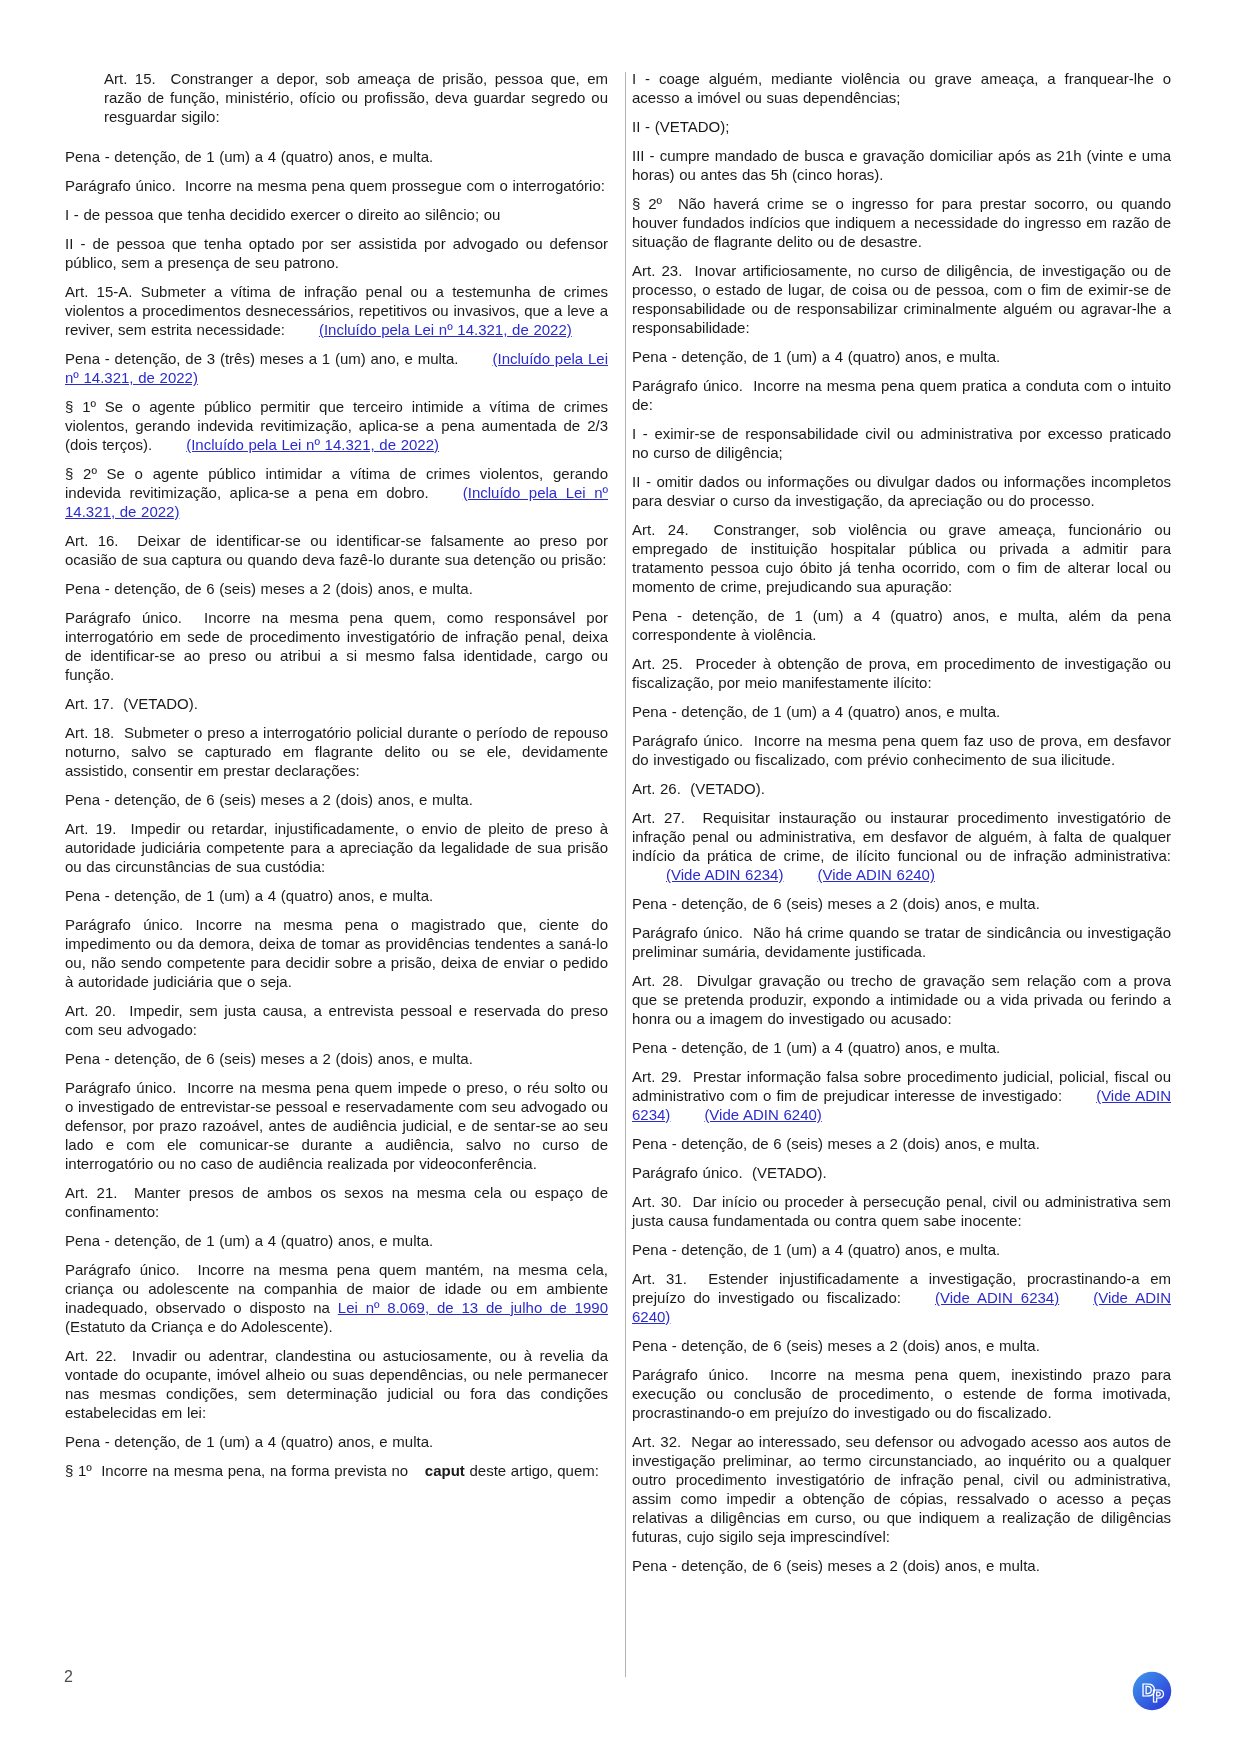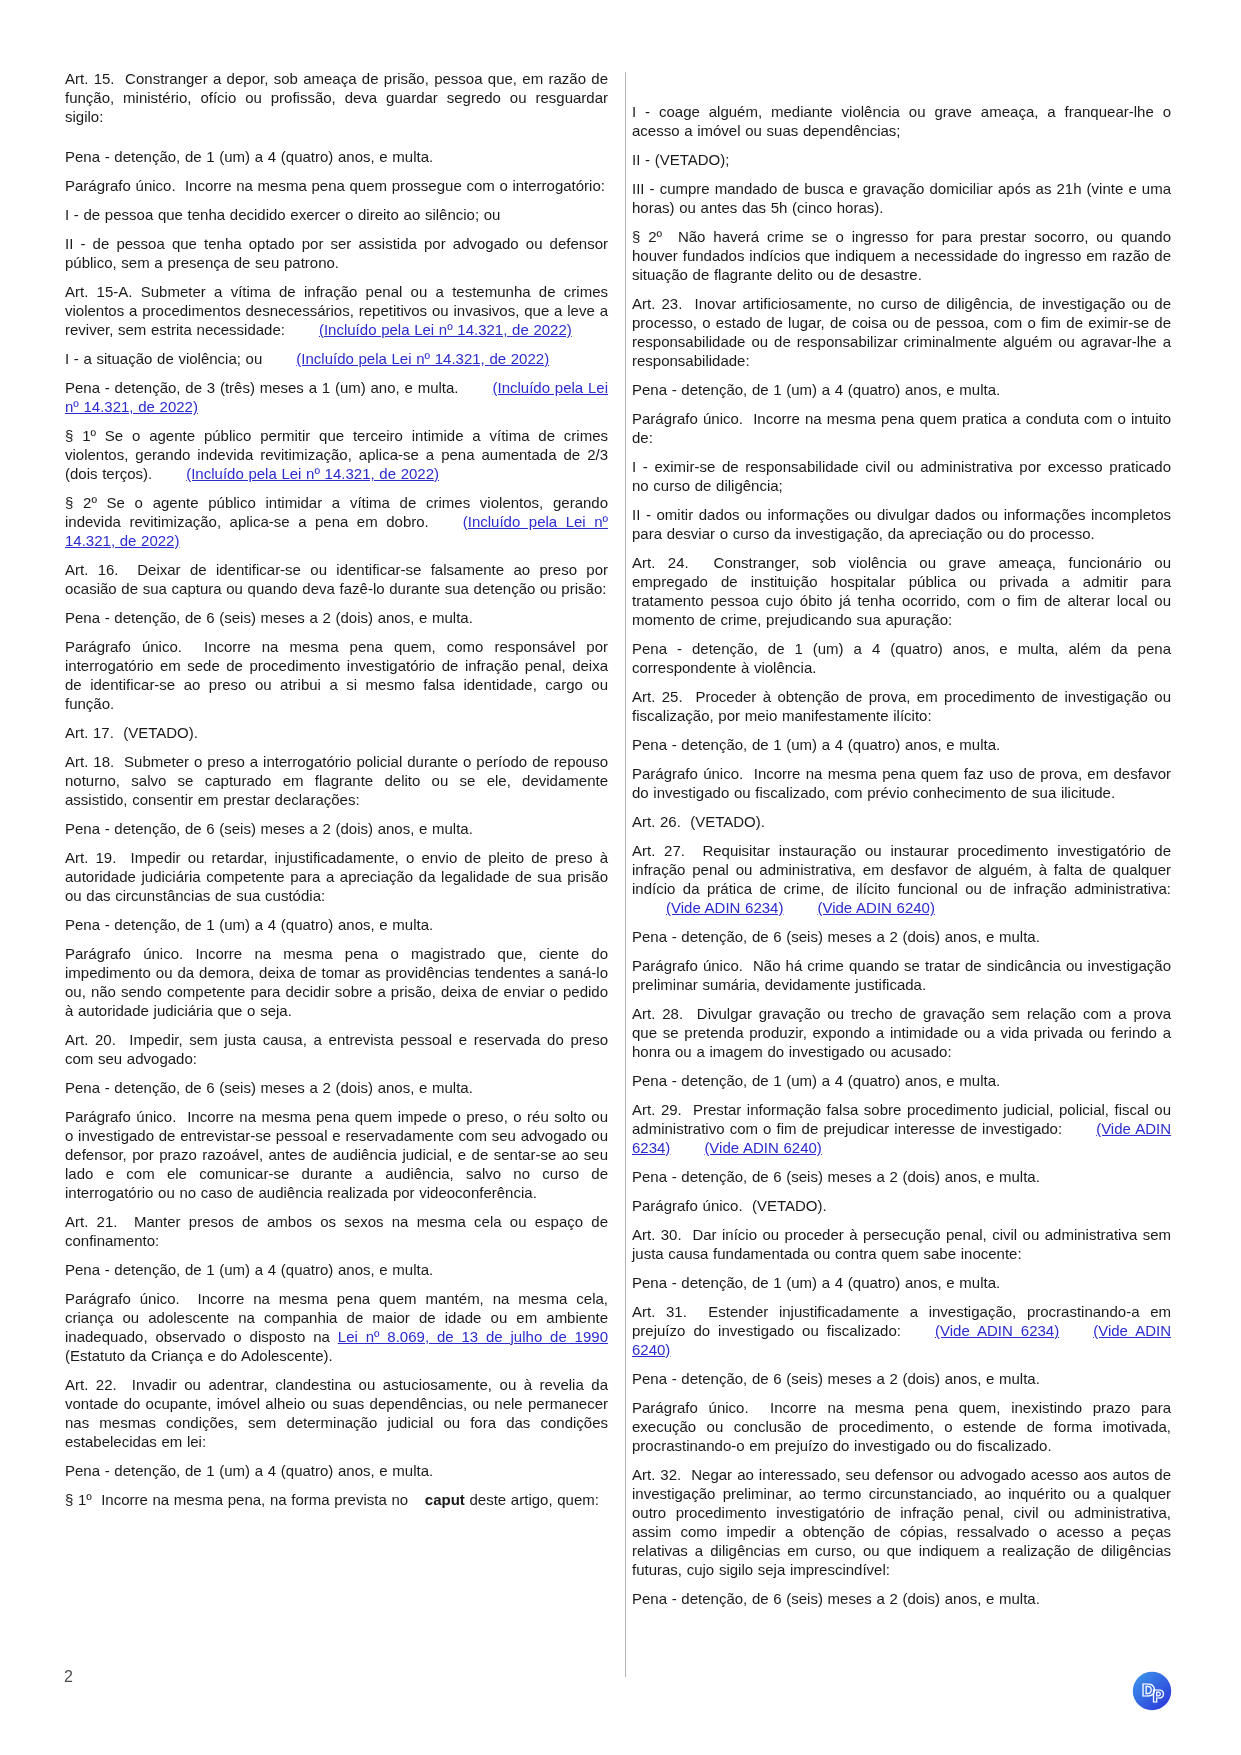--- a/index.html
+++ b/index.html
@@ -19,27 +19,27 @@
   }
   .page{
     position:relative;width:1241px;height:1755px;
     background:var(--page-bg,#fff);overflow:hidden;
   }
   .col{
     position:absolute;top:69px;
     font-size:15px;line-height:19px;color:var(--text-color,#1a1a1a);
   }
   .col-left{left:65px;width:543px;}
-  .col-right{left:632px;width:539px;margin-top:33px;}
+  .col-right{left:632px;width:539px;}
   .para{
     text-align:justify;
     margin:0 0 10px 0;
     word-spacing:0.5px;
   }
-  .col-left .para:first-child{margin-bottom:21px;}
+  .col-left .para:first-child{margin-bottom:21px;margin-left:39px;}
   .law-link{
     color:var(--link-color,#2b2bcf);
     text-decoration:underline;
     cursor:pointer;
   }
   .gap{display:inline-block;width:34px;height:1px;}
   .divider{
     position:absolute;left:625px;top:72px;width:1px;height:1605px;
     background:var(--divider-color,#b3b3b3);
   }
@@ -57,21 +57,20 @@
 
 <div class="page">
 
   <div class="col col-left">
       <p class="para">Art. 15.&nbsp; Constranger a depor, sob ameaça de prisão, pessoa que, em razão de função, ministério, ofício ou profissão, deva guardar segredo ou resguardar sigilo:</p>
       <p class="para">Pena - detenção, de 1 (um) a 4 (quatro) anos, e multa.</p>
       <p class="para">Parágrafo único.&nbsp; Incorre na mesma pena quem prossegue com o interrogatório:</p>
       <p class="para">I - de pessoa que tenha decidido exercer o direito ao silêncio; ou</p>
       <p class="para">II - de pessoa que tenha optado por ser assistida por advogado ou defensor público, sem a presença de seu patrono.</p>
       <p class="para">Art. 15-A. Submeter a vítima de infração penal ou a testemunha de crimes violentos a procedimentos desnecessários, repetitivos ou invasivos, que a leve a reviver, sem estrita necessidade:<span class="gap"></span><a class="law-link" href="#">(Incluído pela Lei nº 14.321, de 2022)</a></p>
-      <p class="para">I - a situação de violência; ou<span class="gap"></span><a class="law-link" href="#">(Incluído pela Lei nº 14.321, de 2022)</a></p>
       <p class="para">Pena - detenção, de 3 (três) meses a 1 (um) ano, e multa.<span class="gap"></span><a class="law-link" href="#">(Incluído pela Lei nº 14.321, de 2022)</a></p>
       <p class="para">§ 1º Se o agente público permitir que terceiro intimide a vítima de crimes violentos, gerando indevida revitimização, aplica-se a pena aumentada de 2/3 (dois terços).<span class="gap"></span><a class="law-link" href="#">(Incluído pela Lei nº 14.321, de 2022)</a></p>
       <p class="para">§ 2º Se o agente público intimidar a vítima de crimes violentos, gerando indevida revitimização, aplica-se a pena em dobro.<span class="gap"></span><a class="law-link" href="#">(Incluído pela Lei nº 14.321, de 2022)</a></p>
       <p class="para">Art. 16.&nbsp; Deixar de identificar-se ou identificar-se falsamente ao preso por ocasião de sua captura ou quando deva fazê-lo durante sua detenção ou prisão:</p>
       <p class="para">Pena - detenção, de 6 (seis) meses a 2 (dois) anos, e multa.</p>
       <p class="para">Parágrafo único.&nbsp; Incorre na mesma pena quem, como responsável por interrogatório em sede de procedimento investigatório de infração penal, deixa de identificar-se ao preso ou atribui a si mesmo falsa identidade, cargo ou função.</p>
       <p class="para">Art. 17.&nbsp; (VETADO).</p>
       <p class="para">Art. 18.&nbsp; Submeter o preso a interrogatório policial durante o período de repouso noturno, salvo se capturado em flagrante delito ou se ele, devidamente assistido, consentir em prestar declarações:</p>
       <p class="para">Pena - detenção, de 6 (seis) meses a 2 (dois) anos, e multa.</p>
       <p class="para">Art. 19.&nbsp; Impedir ou retardar, injustificadamente, o envio de pleito de preso à autoridade judiciária competente para a apreciação da legalidade de sua prisão ou das circunstâncias de sua custódia:</p>

